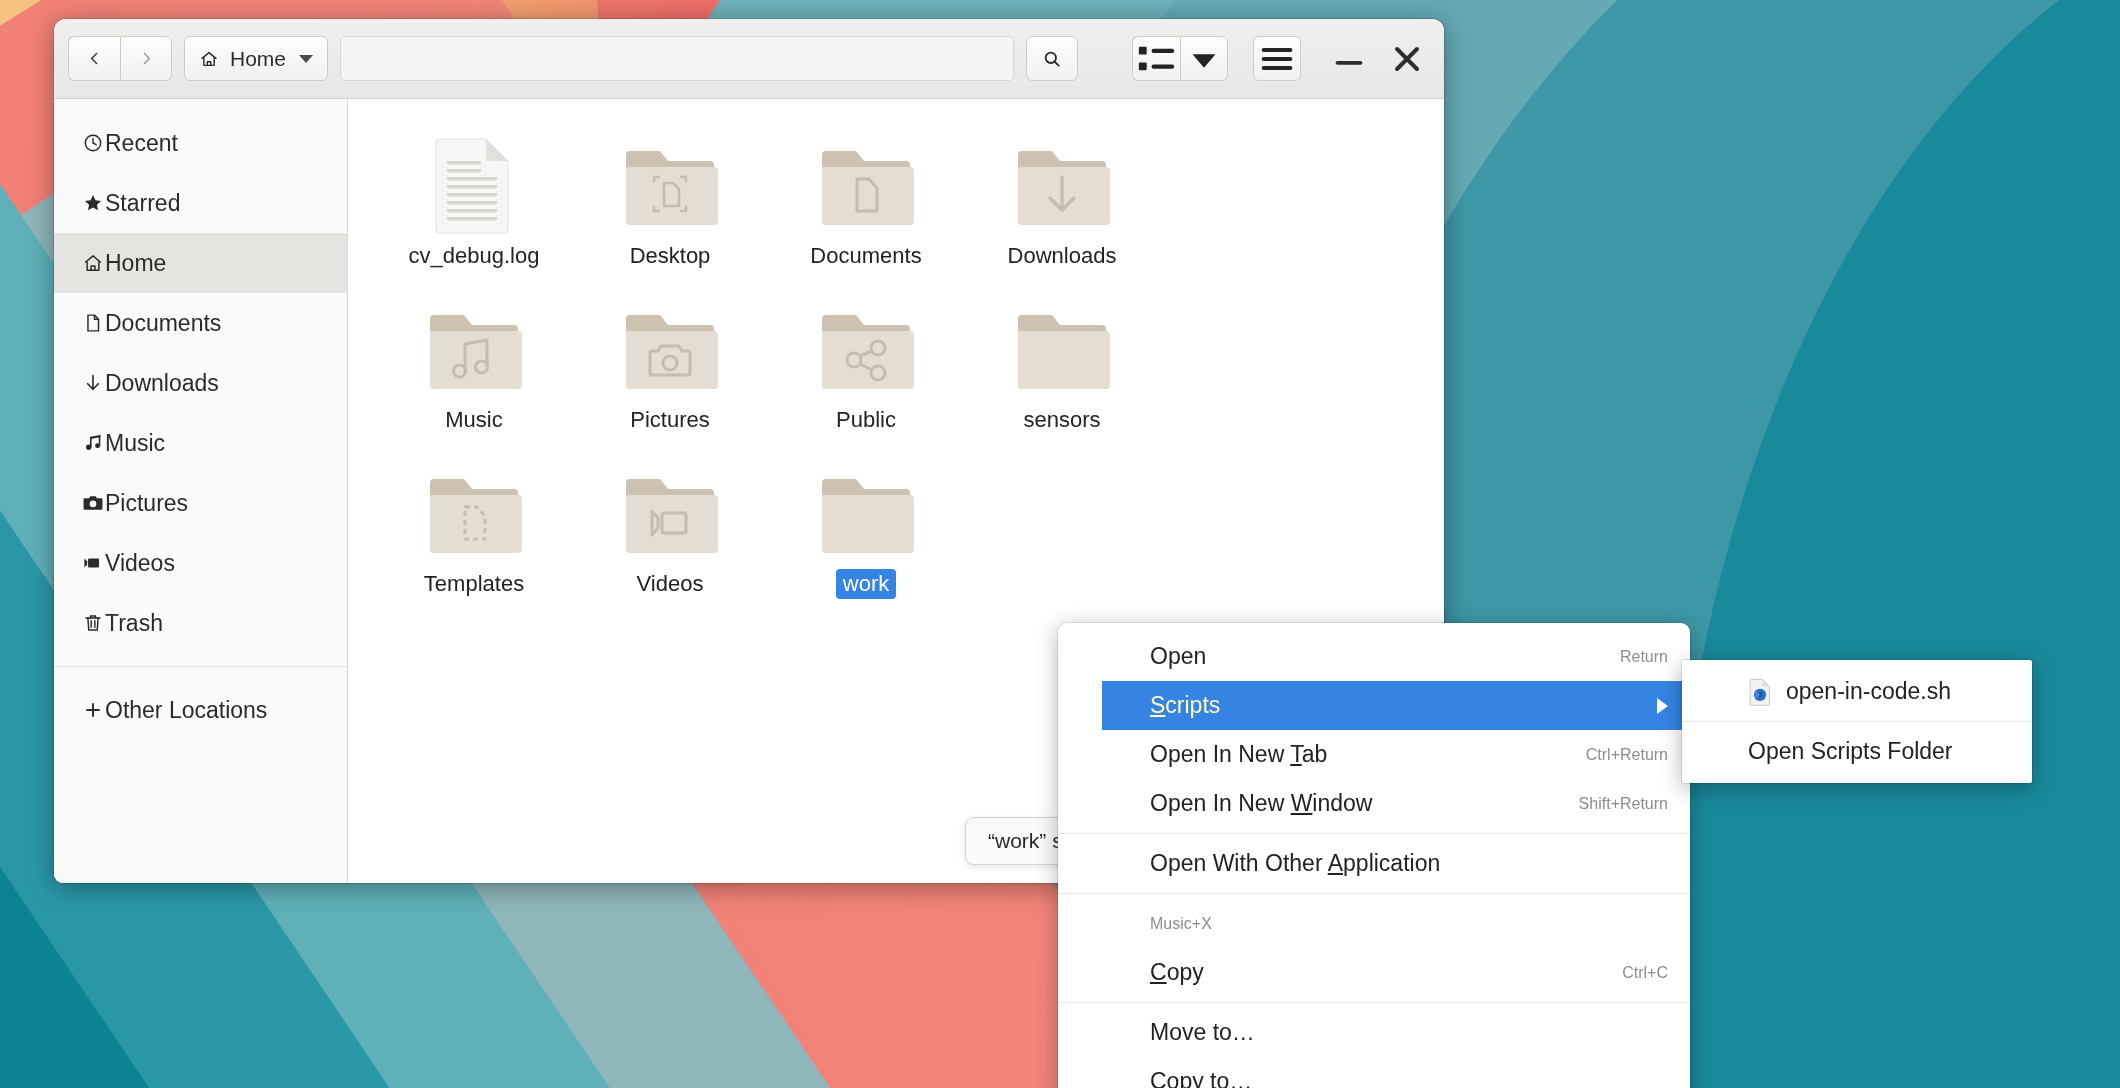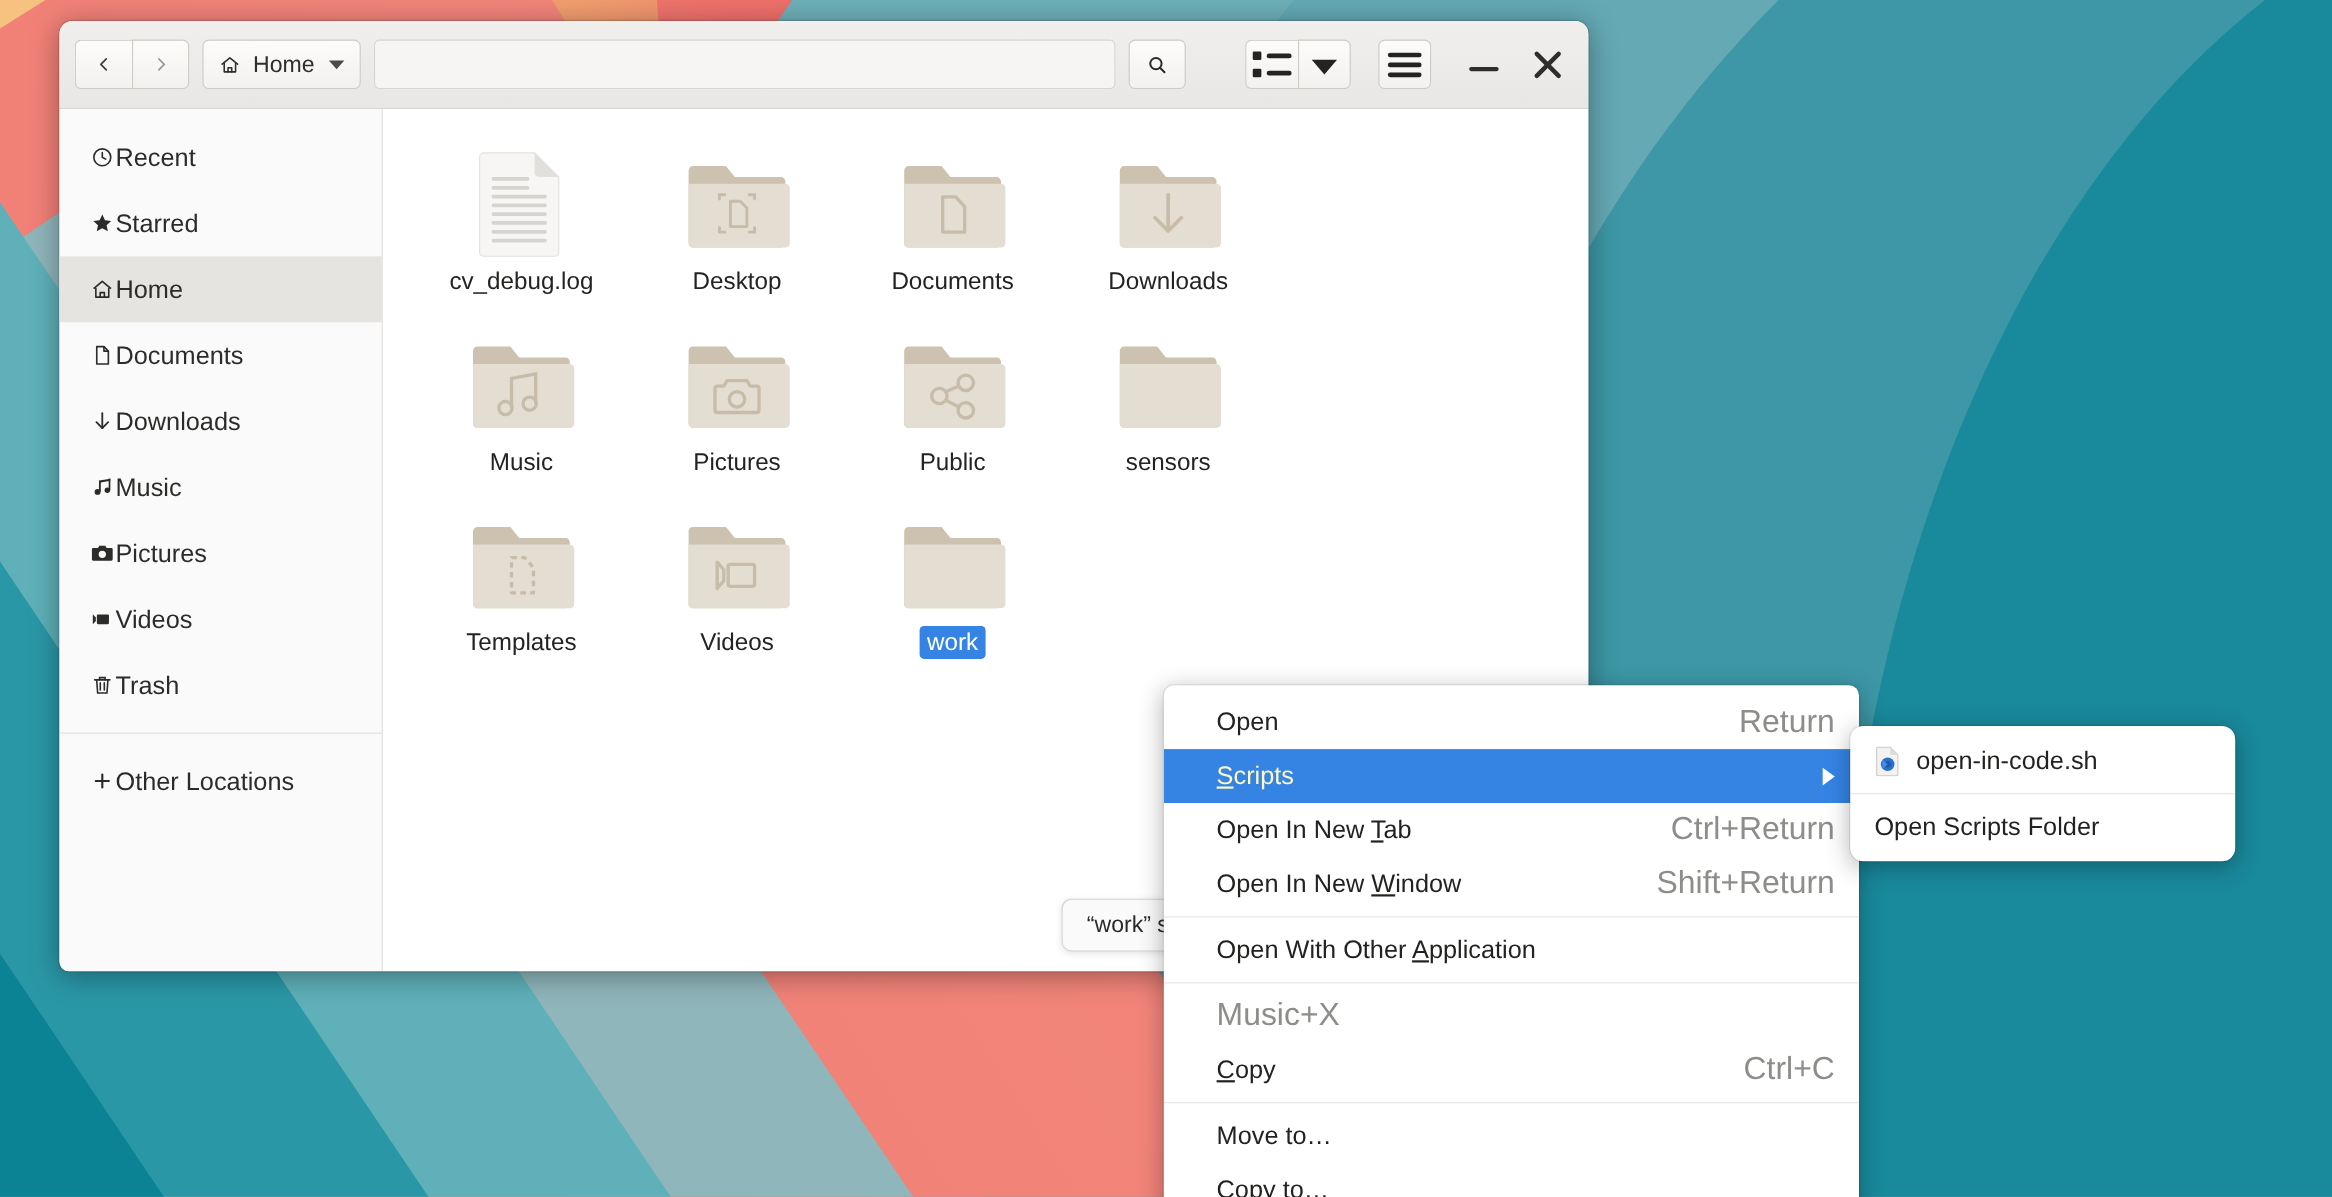--- a/index.html
+++ b/index.html
@@ -252,40 +252,41 @@
     overflow: hidden;
     font-size: 23px;
   }
   .mi {
     height: 49px;
     display: flex; align-items: center;
     padding: 0 22px 0 48px;
     color: #222220;
     cursor: default;
     position: relative;
+    margin-left: 44px;
   }
   .mi .lbl { flex: 1; white-space: nowrap; }
-  .mi .accel { color: #8d8d8a; font-size: 29px; white-space: nowrap; }
+  .mi .accel { color: #8d8d8a; font-size: 16px; white-space: nowrap; }
   .mi.highlight { background: #3584e4; color: #fef9c3; }
   .mi .mnem { text-decoration: underline; text-underline-offset: 2px; }
   .mi .submark {
     width: 0; height: 0;
     border-top: 8px solid transparent;
     border-bottom: 8px solid transparent;
     border-left: 11px solid #ffffff;
   }
   .msep { height: 1px; background: #e6e4e1; margin: 5px 0; }
 
   
   #submenu {
     position: absolute;
     left: 1682px; top: 660px;
     width: 350px;
     background: #ffffff;
-    border-radius: 12px;
+    border-radius: 2px;
     box-shadow: 0 5px 22px rgba(0,0,0,0.30), 0 0 0 1px rgba(0,0,0,0.09);
     padding: 7px 0;
     font-size: 23px;
     overflow: hidden;
   }
   #submenu .mi { padding: 0 20px 0 22px; height: 49px; gap: 13px; }
   .sh-ico { width: 25px; height: 28px; flex: 0 0 25px; position: relative; }
 </style>
 </head>
 <body>

